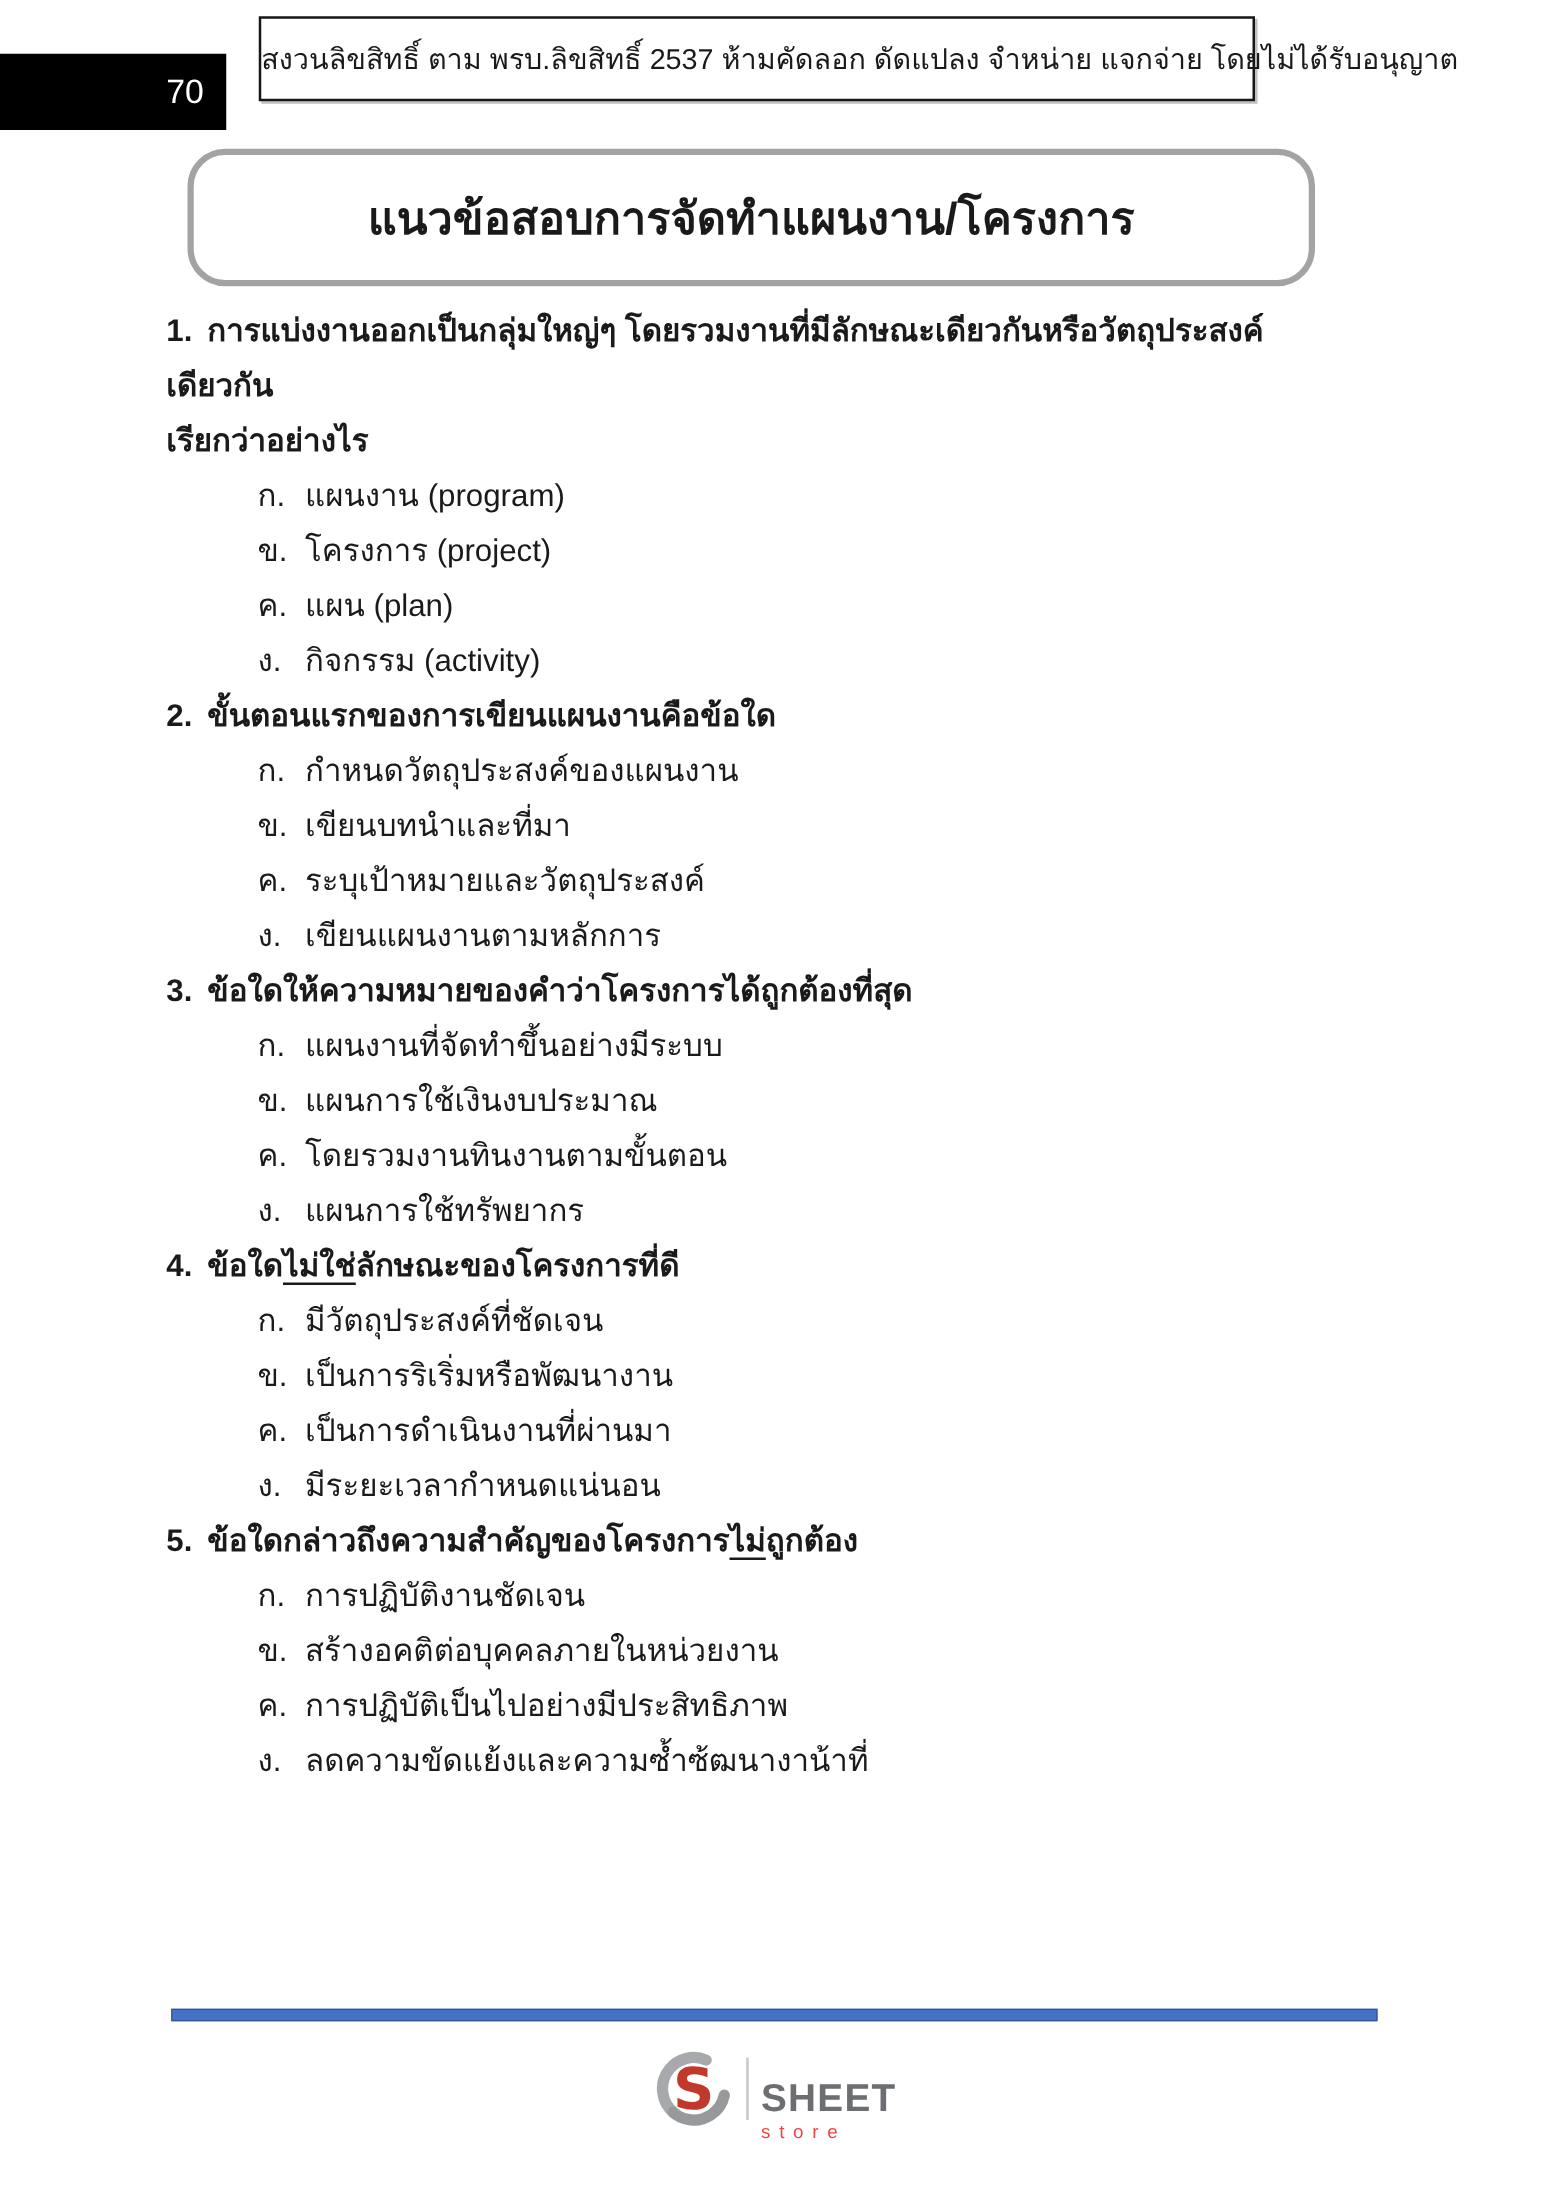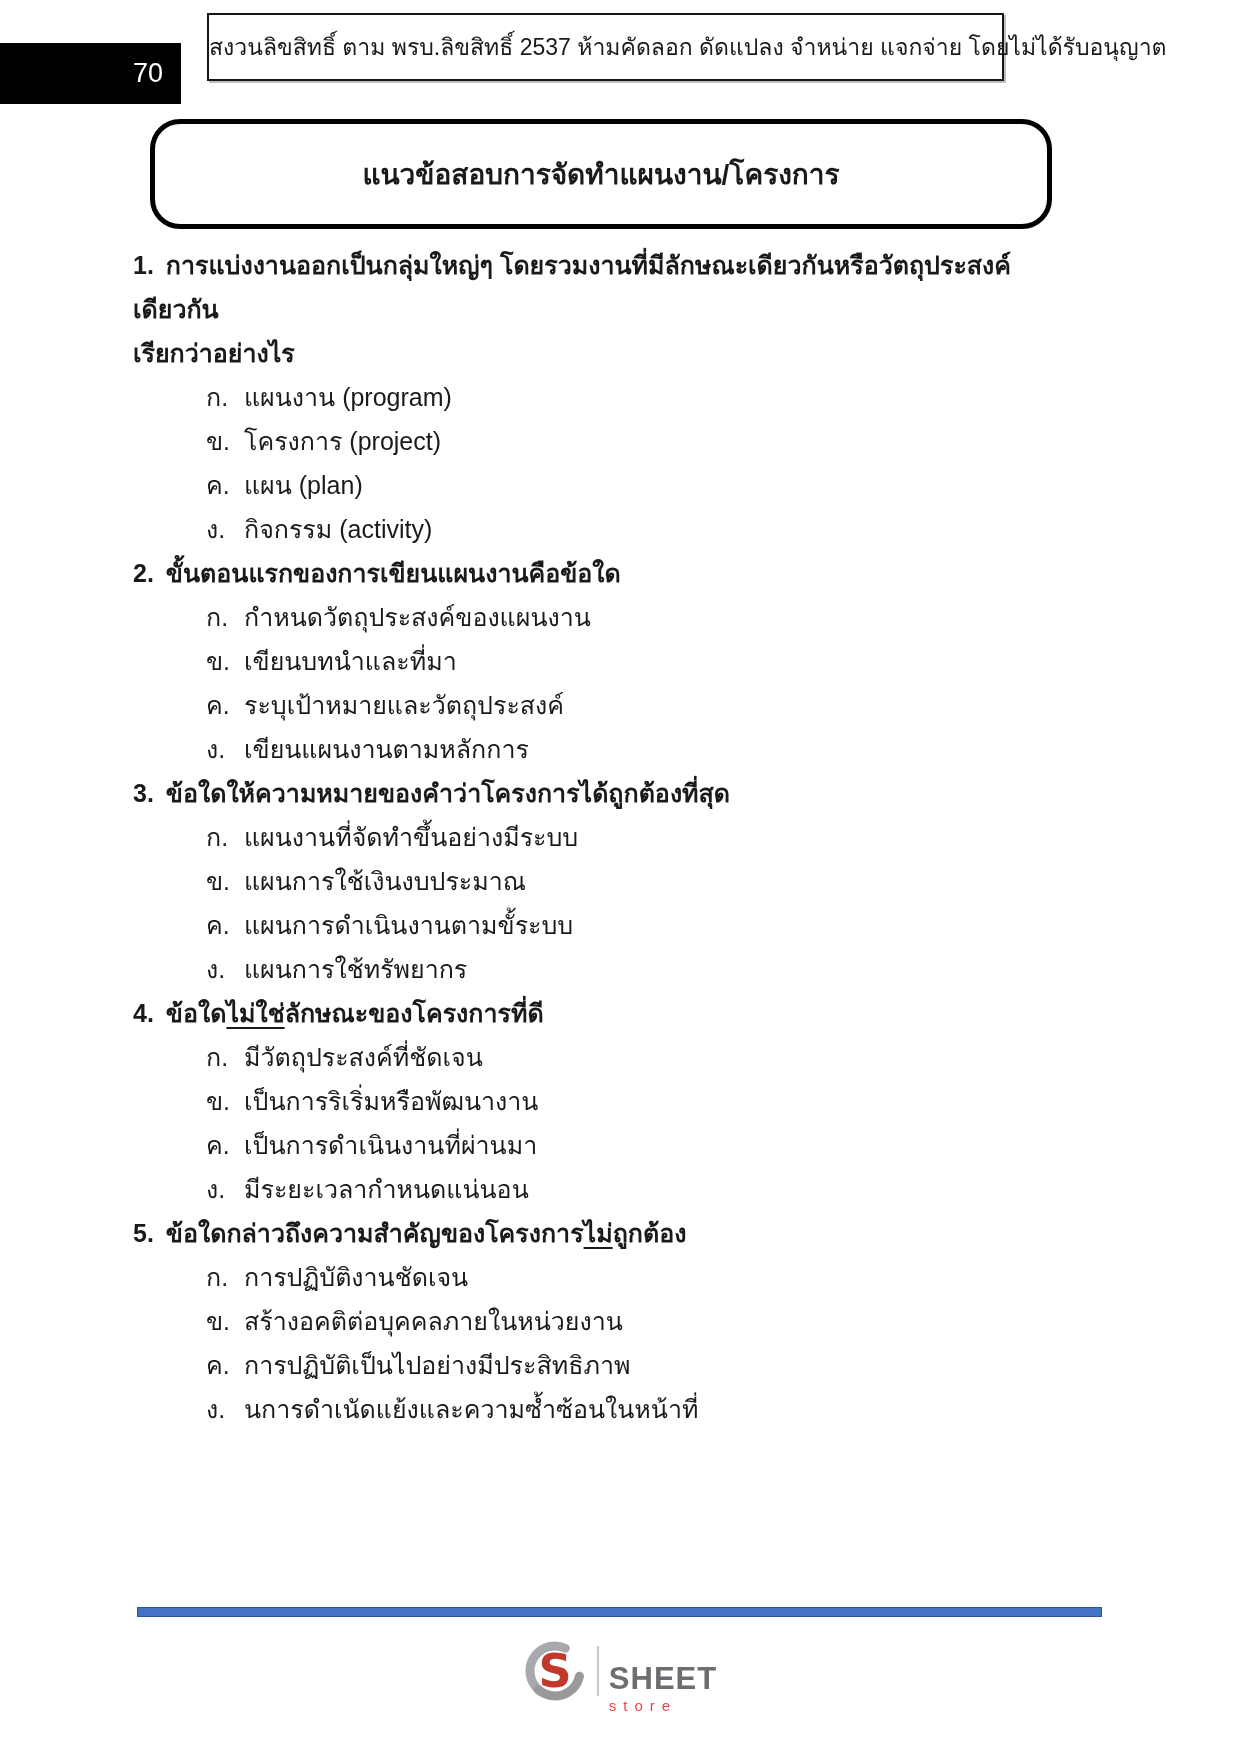--- a/index.html
+++ b/index.html
@@ -19,23 +19,23 @@
   .copyright-box {
     position:absolute; left:207px; top:13px; width:797px; height:68px;
     background:#ffffff; border:2px solid #161616;
     box-shadow:2px 2px 0 rgba(0,0,0,.25);
     display:flex; align-items:center; justify-content:flex-start;
     font-size:23px; white-space:nowrap;
   }
   
   .title-box {
     position:absolute; left:150px; top:119px; width:902px; height:110px;
-    border:5px solid #000000; border-radius:30px; background:#ffffff;
+    border:5px solid #a3a3a3; border-radius:30px; background:#ffffff;
     display:flex; align-items:center; justify-content:center;
-    font-size:28px; font-weight:bold;
+    font-size:36px; font-weight:bold;
   }
   
   .content {
     position:absolute; left:133px; top:243px; width:886px;
     font-size:25px; line-height:44px;
   }
   .stem { font-weight:bold; }
   .stem .q-num { display:inline-block; margin-right:12px; }
   .stem-underline { text-decoration:underline; text-decoration-thickness:2px; text-underline-offset:5px; }
   .stem-line2 { font-weight:bold; }
@@ -90,40 +90,40 @@
       <p class="option"><span class="opt-letter">ข.</span><span>เขียนบทนำและที่มา</span></p>
       <p class="option"><span class="opt-letter">ค.</span><span>ระบุเป้าหมายและวัตถุประสงค์</span></p>
       <p class="option"><span class="opt-letter">ง.</span><span>เขียนแผนงานตามหลักการ</span></p>
     </section>
 
     <section>
       <p class="stem"><span class="q-num">3.</span><span>ข้อใดให้ความหมายของคำว่าโครงการได้ถูกต้องที่สุด</span><span class="stem-underline"></span><span></span></p>
 
       <p class="option"><span class="opt-letter">ก.</span><span>แผนงานที่จัดทำขึ้นอย่างมีระบบ</span></p>
       <p class="option"><span class="opt-letter">ข.</span><span>แผนการใช้เงินงบประมาณ</span></p>
-      <p class="option"><span class="opt-letter">ค.</span><span>แผนการดำเนินงานตามขั้ระบบ</span></p>
+      <p class="option"><span class="opt-letter">ค.</span><span>โดยรวมงานทินงานตามขั้นตอน</span></p>
       <p class="option"><span class="opt-letter">ง.</span><span>แผนการใช้ทรัพยากร</span></p>
     </section>
 
     <section>
       <p class="stem"><span class="q-num">4.</span><span>ข้อใด</span><span class="stem-underline">ไม่ใช่</span><span>ลักษณะของโครงการที่ดี</span></p>
 
       <p class="option"><span class="opt-letter">ก.</span><span>มีวัตถุประสงค์ที่ชัดเจน</span></p>
       <p class="option"><span class="opt-letter">ข.</span><span>เป็นการริเริ่มหรือพัฒนางาน</span></p>
       <p class="option"><span class="opt-letter">ค.</span><span>เป็นการดำเนินงานที่ผ่านมา</span></p>
       <p class="option"><span class="opt-letter">ง.</span><span>มีระยะเวลากำหนดแน่นอน</span></p>
     </section>
 
     <section>
       <p class="stem"><span class="q-num">5.</span><span>ข้อใดกล่าวถึงความสำคัญของโครงการ</span><span class="stem-underline">ไม่</span><span>ถูกต้อง</span></p>
 
       <p class="option"><span class="opt-letter">ก.</span><span>การปฏิบัติงานชัดเจน</span></p>
       <p class="option"><span class="opt-letter">ข.</span><span>สร้างอคติต่อบุคคลภายในหน่วยงาน</span></p>
       <p class="option"><span class="opt-letter">ค.</span><span>การปฏิบัติเป็นไปอย่างมีประสิทธิภาพ</span></p>
-      <p class="option"><span class="opt-letter">ง.</span><span>นการดำเนัดแย้งและความซ้ำซ้อนในหน้าที่</span></p>
+      <p class="option"><span class="opt-letter">ง.</span><span>ลดความขัดแย้งและความซ้ำซ้ฒนางาน้าที่</span></p>
     </section>
 
   </div>
 
   <div class="footer-rule"></div>
   <div class="footer-logo">
     <svg width="64" height="60" viewBox="0 0 64 60" aria-hidden="true">
       <circle cx="32" cy="30" r="25" fill="none" stroke="#a7a9ac" stroke-width="9" stroke-dasharray="72 85" stroke-linecap="round" transform="rotate(128 32 30)"></circle>
       <circle cx="32" cy="30" r="25" fill="none" stroke="#97999b" stroke-width="9" stroke-dasharray="52 105" stroke-linecap="round" transform="rotate(12 32 30)"></circle>
       <text x="32" y="46" text-anchor="middle" font-size="46" font-weight="bold" fill="#c0392b" font-family="'DejaVu Sans', sans-serif">S</text>

